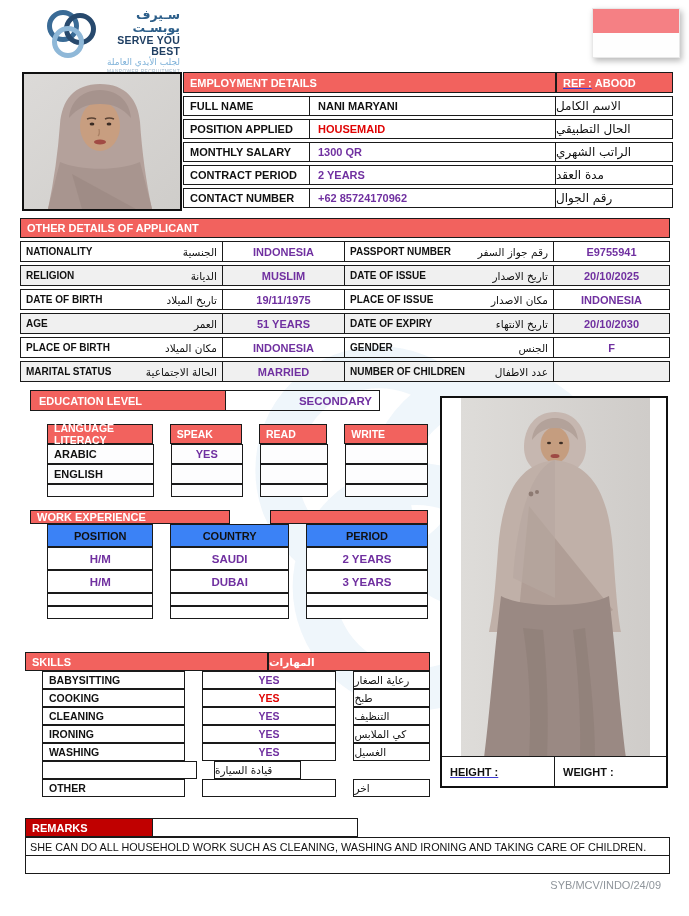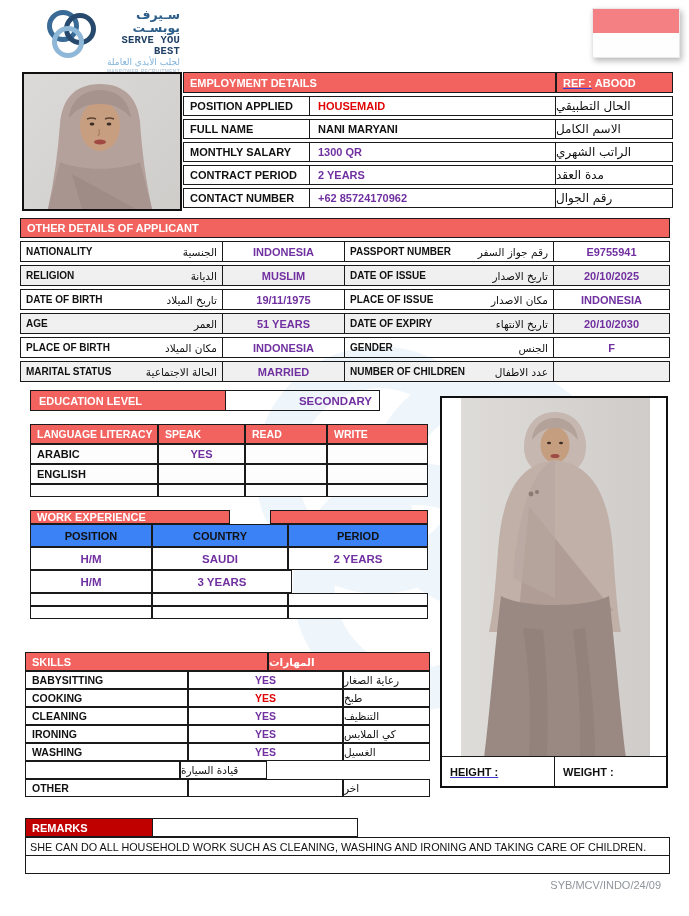--- a/index.html
+++ b/index.html
@@ -8,21 +8,21 @@
     background:#ffffff;font-family:"Liberation Sans",sans-serif;color:#111;
   }
   *{box-sizing:border-box;}
   .abs{position:absolute;}
   
   .watermark{position:absolute;left:185px;top:330px;width:500px;height:420px;opacity:.45;pointer-events:none;}
   
   .logo-mark{position:absolute;left:36px;top:6px;width:70px;height:58px;}
   .logo-text{position:absolute;left:102px;top:8px;width:78px;text-align:right;line-height:1.05;}
   .logo-ar{font-family:"DejaVu Sans",sans-serif;font-size:12.5px;font-weight:bold;color:#2d5f8a;direction:rtl;}
-  .logo-en{font-size:10.5px;font-weight:bold;color:#1f3f63;letter-spacing:.2px;margin-top:1px;font-family:Liberation Mono, monospace;}
+  .logo-en{font-size:10.5px;font-weight:bold;color:#1f3f63;letter-spacing:.2px;margin-top:1px;}
   .logo-tag-ar{font-family:"DejaVu Sans",sans-serif;font-size:9px;color:#7fb2d9;direction:rtl;margin-top:1px;}
   .logo-tag-en{font-size:4.8px;color:#9fb6c9;letter-spacing:.4px;margin-top:1px;}
   
   .flag{position:absolute;left:592px;top:8px;width:88px;height:50px;box-shadow:2px 3px 6px rgba(0,0,0,.28);border:1px solid #e8e8e8;}
   .flag .top{height:50%;}
   .flag .bottom{height:50%;background:#fefefe;}
   
   .red-head{background:#f2625e;color:#fff;font-weight:bold;font-size:11px;}
   .cell{display:flex;align-items:center;border:1px solid #1a1a1a;}
   .purple{color:#7030a0;}
@@ -51,21 +51,21 @@
   .od-en{font-size:10px;font-weight:bold;white-space:nowrap;}
   .od-ar{font-family:"DejaVu Sans",sans-serif;font-size:10.5px;direction:rtl;white-space:nowrap;}
   .od-val{font-size:11px;font-weight:bold;}
   
   .edu{left:30px;top:390px;width:350px;display:flex;height:21px;}
   .edu .e1{width:196px;padding-left:8px;}
   .edu .e2{flex:1;justify-content:flex-end;padding-right:7px;font-size:11.5px;font-weight:bold;border-left:none;}
   
   .lang{left:30px;top:424px;width:398px;}
   .grid-row{display:flex;}
-  .grid-row>div{border:1px solid #1a1a1a;display:flex;align-items:center;}
+  .grid-row>div{border:1px solid #1a1a1a;display:flex;align-items:center;margin-left:17px;}
   .lang .hrow>div{height:20px;padding-left:5px;font-size:10.5px;font-weight:bold;}
   .lang .brow>div{height:20px;background:#fdfdfe;}
   .lang .brow.short>div{height:13px;}
   .lang .cL{width:128px;padding-left:6px;font-size:11px;font-weight:bold;}
   .lang .cS{width:87px;justify-content:center;font-size:11px;font-weight:bold;}
   .lang .cR{width:82px;justify-content:center;font-size:11px;font-weight:bold;}
   .lang .cW{width:101px;justify-content:center;font-size:11px;font-weight:bold;}
   .lang .hrow .cL,.lang .hrow .cS,.lang .hrow .cR,.lang .hrow .cW{justify-content:flex-start;padding-left:6px;}
   .work{left:30px;top:510px;width:398px;}
   .work .rhead{display:flex;height:14px;gap:40px;}
@@ -158,28 +158,28 @@
 
 <div class="abs emp">
   <div class="emp-hrow">
     <div class="cell red-head h1">EMPLOYMENT DETAILS</div>
     <div class="cell red-head h2">
       <span class="ref-label">REF :</span>&nbsp;
       <span>ABOOD</span>
     </div>
   </div>
   <div class="emp-row">
+    <div class="cell c1">FULL NAME</div>
+    <div class="cell c2">NANI MARYANI</div>
+    <div class="cell c3 ar">الاسم الكامل</div>
+  </div>
+  <div class="emp-row">
     <div class="cell c1">POSITION APPLIED</div>
     <div class="cell c2 redval">HOUSEMAID</div>
     <div class="cell c3 ar">الحال التطبيقي</div>
-  </div>
-  <div class="emp-row">
-    <div class="cell c1">FULL NAME</div>
-    <div class="cell c2">NANI MARYANI</div>
-    <div class="cell c3 ar">الاسم الكامل</div>
   </div>
   <div class="emp-row">
     <div class="cell c1">MONTHLY SALARY</div>
     <div class="cell c2 purple">1300 QR</div>
     <div class="cell c3 ar">الراتب الشهري</div>
   </div>
   <div class="emp-row">
     <div class="cell c1">CONTRACT PERIOD</div>
     <div class="cell c2 purple">2 YEARS</div>
     <div class="cell c3 ar">مدة العقد</div>
@@ -312,20 +312,21 @@
     <div class="cC">COUNTRY</div>
     <div class="cT">PERIOD</div>
   </div>
   <div class="grid-row drow purple">
     <div class="cP">H/M</div>
     <div class="cC">SAUDI</div>
     <div class="cT">2 YEARS</div>
   </div>
   <div class="grid-row drow purple">
     <div class="cP">H/M</div>
+    <div class="cC">DUBAI</div>
     <div class="cT">3 YEARS</div>
   </div>
   <div class="grid-row erow">
     <div class="cP"></div>
     <div class="cC"></div>
     <div class="cT"></div>
   </div>
   <div class="grid-row erow">
     <div class="cP"></div>
     <div class="cC"></div>

